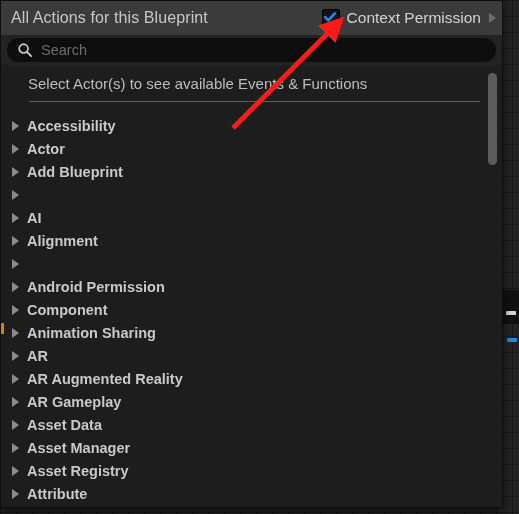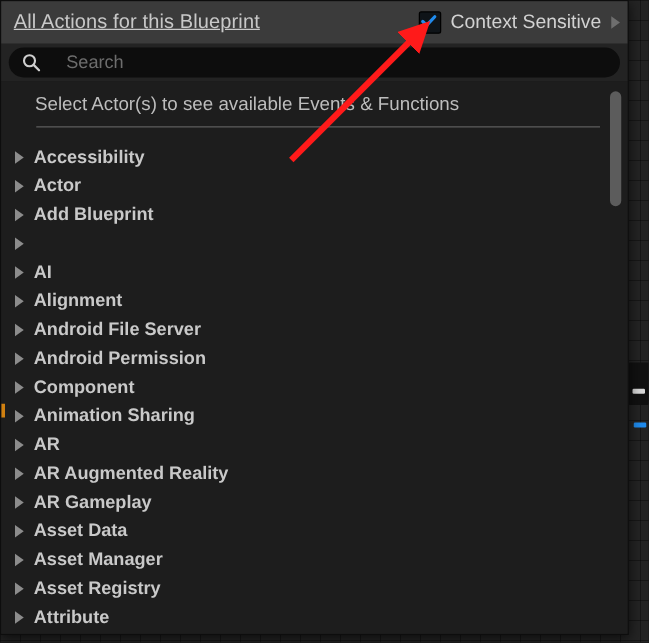--- a/index.html
+++ b/index.html
@@ -58,21 +58,20 @@
     display: flex;
     align-items: center;
     padding: 0 4px 0 10px;
     box-sizing: border-box;
   }
   #menu-title {
     color: #c8c8c8;
     font-size: 16px;
     letter-spacing: 0.1px;
     white-space: nowrap;
-    text-decoration: underline;
   }
   #header-right {
     margin-left: auto;
     display: flex;
     align-items: center;
     gap: 7px;
     padding-right: 2px;
   }
   #context-checkbox {
     width: 16px;
@@ -110,21 +109,21 @@
   }
   #search-box {
     flex: 1;
     height: 24px;
     background: #0d0d0d;
     border-radius: 12px;
     display: flex;
     align-items: center;
     padding: 0 10px;
     box-sizing: border-box;
-    gap: 20px;
+    gap: 8px;
   }
   #search-icon { flex: 0 0 auto; display: block; }
   #search-input {
     flex: 1;
     background: transparent;
     border: none;
     outline: none;
     color: #d0d0d0;
     font-family: "Liberation Sans", sans-serif;
     font-size: 14.5px;
@@ -227,21 +226,21 @@
 <div id="action-menu">
 
   <div id="menu-header">
     <div id="menu-title">All Actions for this Blueprint</div>
     <div id="header-right">
       <div id="context-checkbox">
         <svg width="14" height="14" viewBox="0 0 14 14">
           <path d="M2.2 7.2 L5.3 10.3 L11.8 3.4" fill="none" stroke="#1f8bed" stroke-width="2.6" stroke-linecap="round" stroke-linejoin="round"></path>
         </svg>
       </div>
-      <div id="context-label">Context Sensitive</div>
+      <div id="context-label">Context Permission</div>
       <div id="header-chevron"></div>
     </div>
   </div>
 
   <div id="search-row">
     <div id="search-box">
       <svg id="search-icon" width="16" height="16" viewBox="0 0 16 16">
         <circle cx="6.6" cy="6.6" r="4.4" fill="none" stroke="#cfcfcf" stroke-width="1.7"></circle>
         <line x1="9.9" y1="9.9" x2="14.2" y2="14.2" stroke="#cfcfcf" stroke-width="1.8" stroke-linecap="round"></line>
       </svg>
@@ -275,21 +274,20 @@
         <div class="tree-row">
           <div class="tree-arrow"></div>
           <div class="tree-label">AI</div>
         </div>
         <div class="tree-row">
           <div class="tree-arrow"></div>
           <div class="tree-label">Alignment</div>
         </div>
         <div class="tree-row">
           <div class="tree-arrow"></div>
-          <div class="tree-label">Android File Server</div>
         </div>
         <div class="tree-row">
           <div class="tree-arrow"></div>
           <div class="tree-label">Android Permission</div>
         </div>
         <div class="tree-row">
           <div class="tree-arrow"></div>
           <div class="tree-label">Component</div>
         </div>
         <div class="tree-row">

